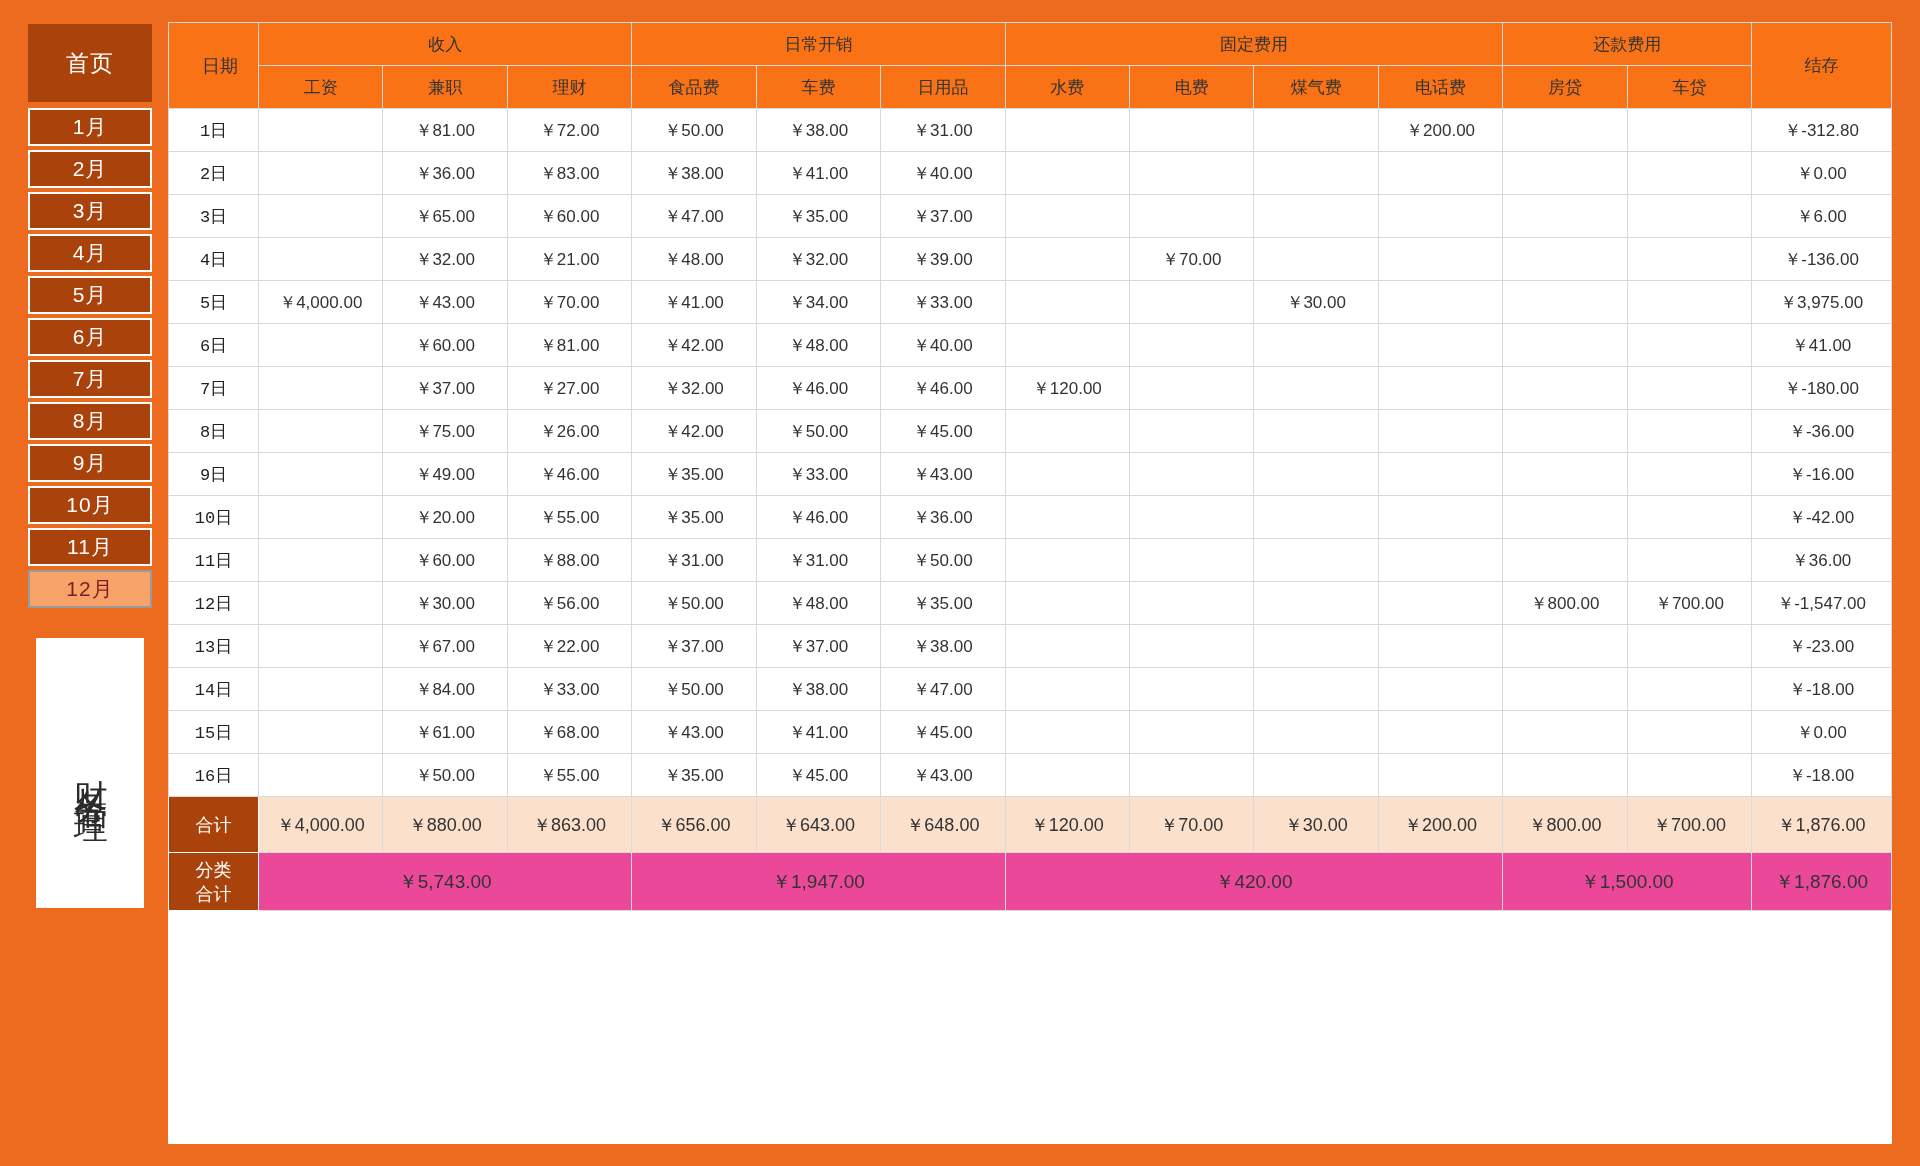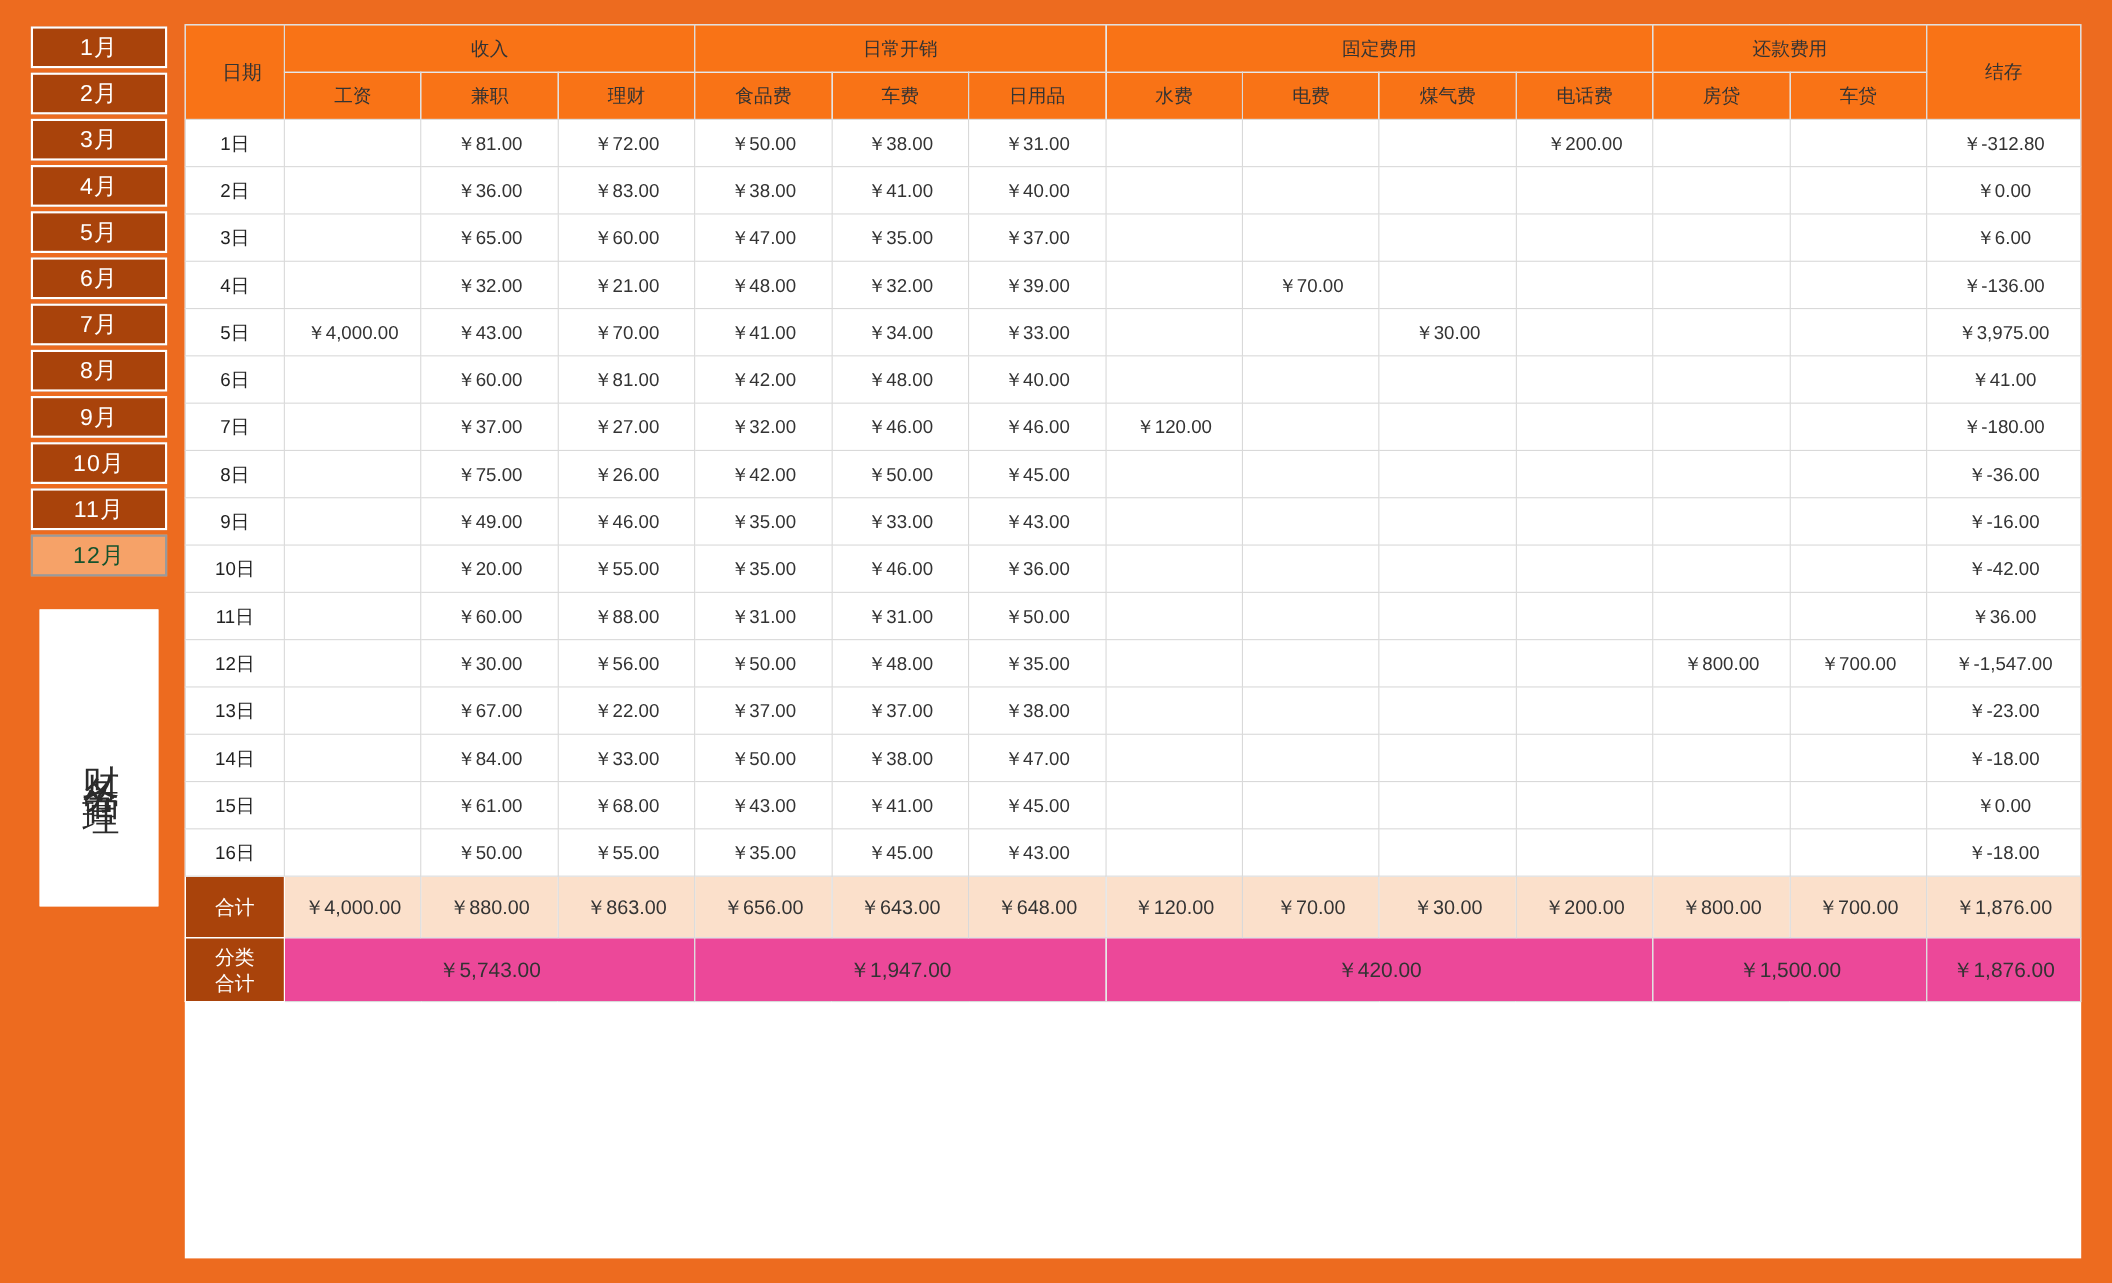--- a/index.html
+++ b/index.html
@@ -47,21 +47,21 @@
   }
   .side-btn.home {
     height: 78px;
     font-size: 23px;
     margin-bottom: 6px;
     border: 2px solid #A9430B;
   }
   .side-btn.active {
     background: #F6A268;
     border: 2px solid #9a9a9a;
-    color: #14532d;
+    color: #7f1d1d;
   }
   .side-title {
     margin-top: 26px;
     width: 108px;
     height: 270px;
     background: #ffffff;
     border: 1px solid #ffffff;
     color: #2b2b2b;
     font-size: 34px;
     line-height: 1.25;
@@ -108,20 +108,21 @@
     font-size: 18px;
     height: 46px;
   }
   thead th.date-cell {
     font-size: 18px;
     padding-left: 21px;
   }
   tbody td.daycol {
     font-size: 17px;
     color: #222;
+    font-family: Liberation Mono, monospace;
   }
   tbody tr td {
     background: #ffffff;
   }
   tbody tr.total-row td {
     background: #FBE0CB;
     height: 56px;
     font-size: 18px;
   }
   tbody tr.total-row td.rowlabel,
@@ -140,20 +141,23 @@
   col.w-day   { width: 76px; }
   col.w-money { width: 105px; }
   col.w-bal   { width: 118px; }
 </style>
 </head>
 <body>
 
 <div class="page">
 
   <div class="sidebar">
+    <div class="side-btn home">
+      <span>首页</span>
+    </div>
     <div class="side-btn">
       <span>1月</span>
     </div>
     <div class="side-btn">
       <span>2月</span>
     </div>
     <div class="side-btn">
       <span>3月</span>
     </div>
     <div class="side-btn">

